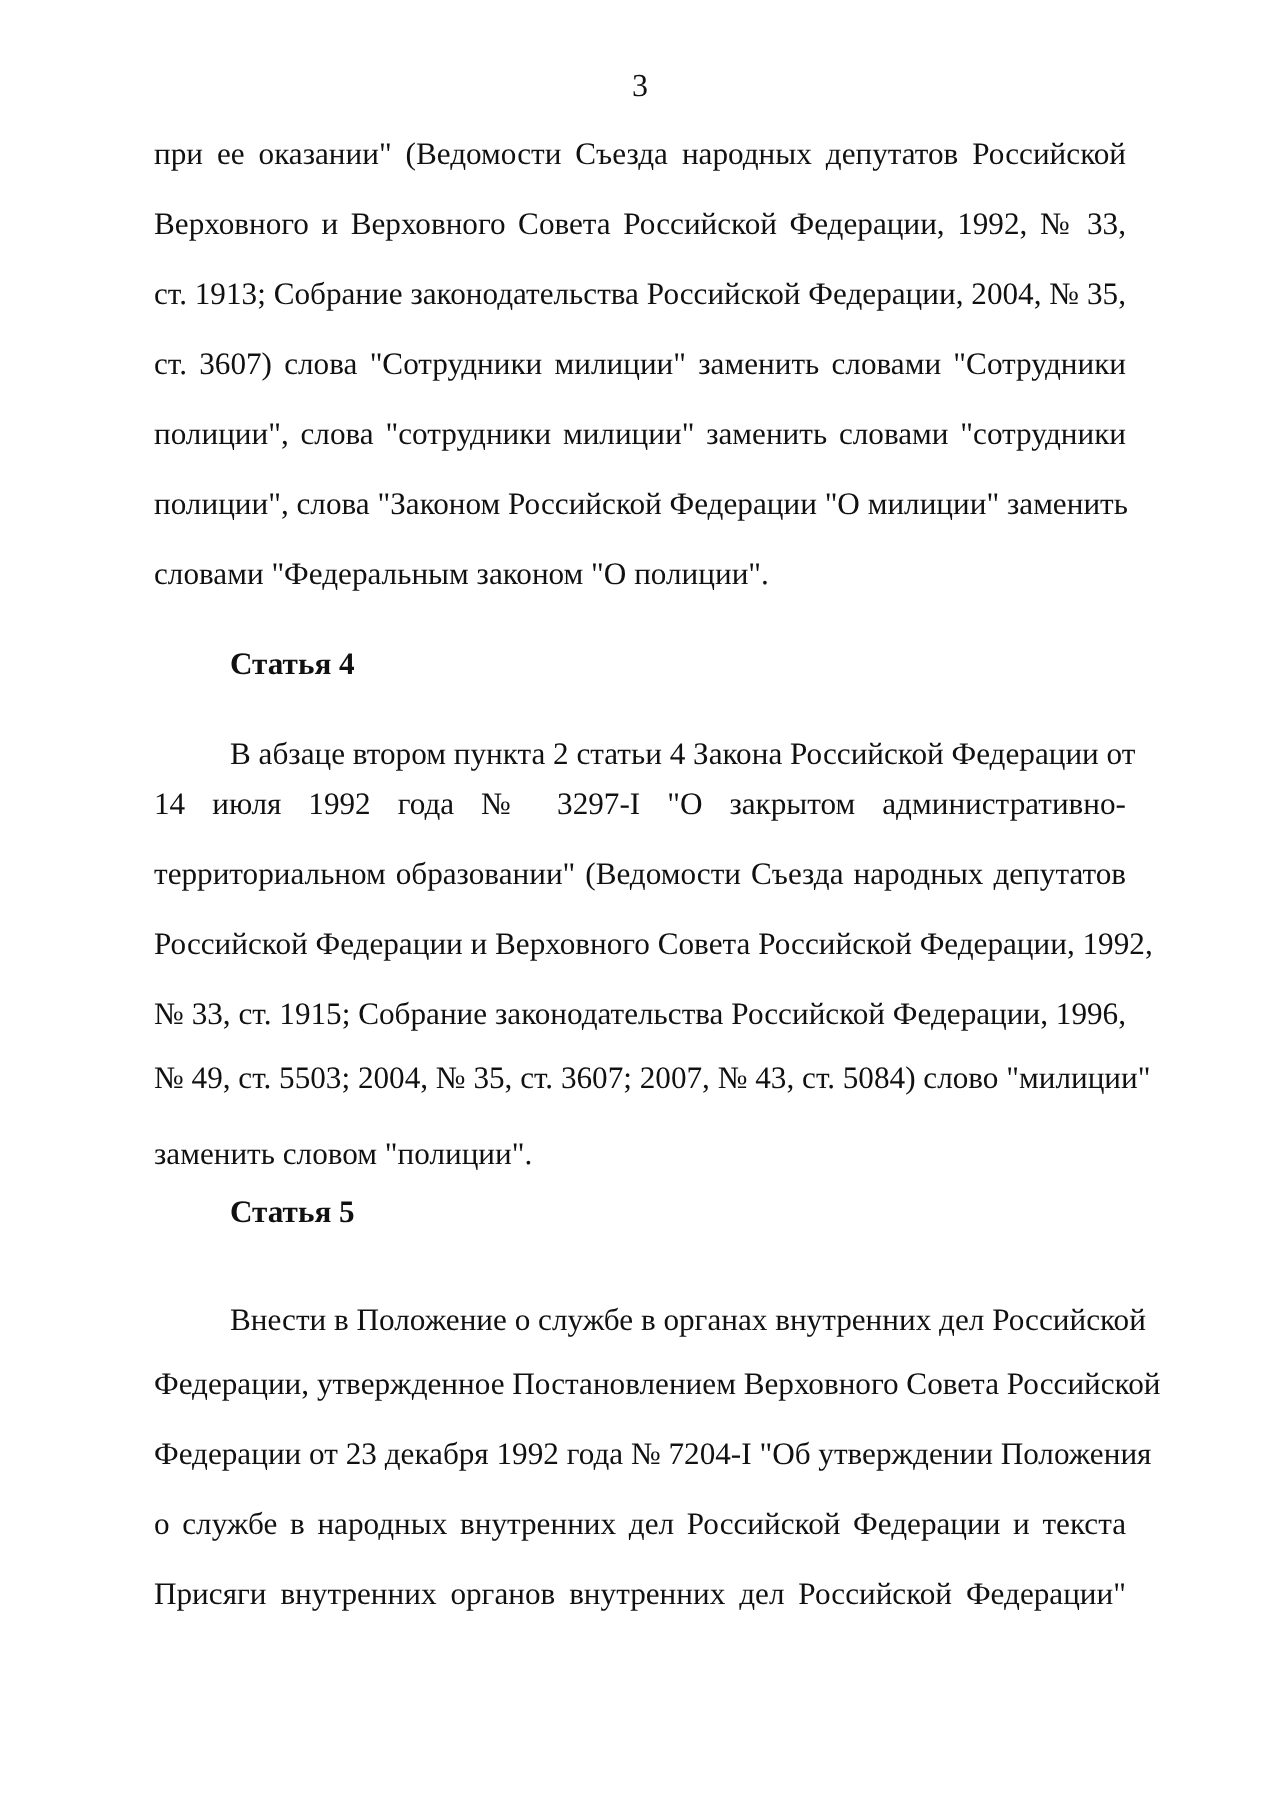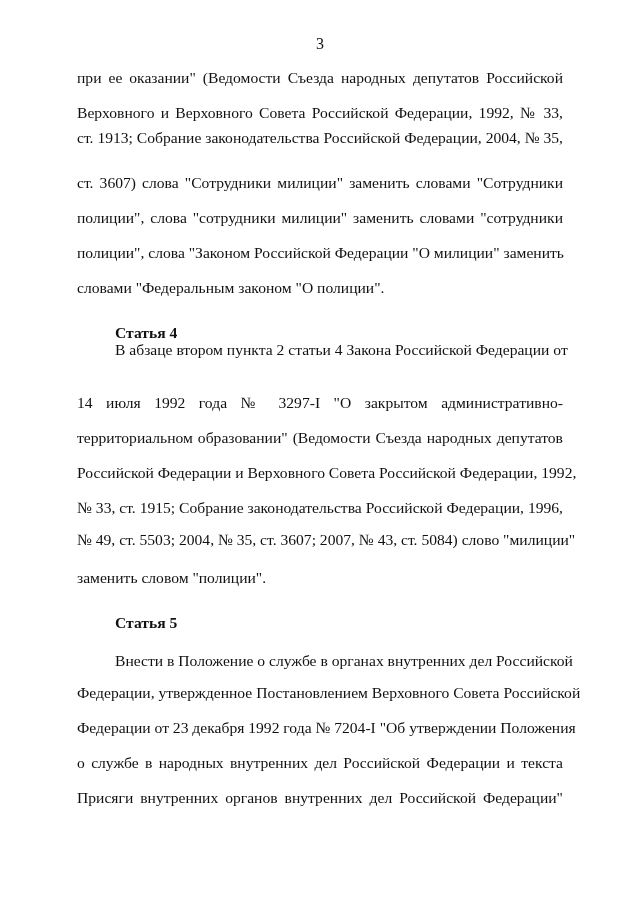--- a/index.html
+++ b/index.html
@@ -27,40 +27,40 @@
 </style>
 </head>
 <body>
 
 <div>
   <div class="page-number">3</div>
 
   <div>
     <div class="line" style="top:68px">при ее оказании" (Ведомости Съезда народных депутатов Российской</div>
     <div class="line" style="top:103px">Верховного и Верховного Совета Российской Федерации, 1992, № 33,</div>
-    <div class="line" style="top:128px">ст. 1913; Собрание законодательства Российской Федерации, 2004, № 35,</div>
+    <div class="line" style="top:138px">ст. 1913; Собрание законодательства Российской Федерации, 2004, № 35,</div>
     <div class="line" style="top:173px">ст. 3607) слова "Сотрудники милиции" заменить словами "Сотрудники</div>
     <div class="line" style="top:208px">полиции", слова "сотрудники милиции" заменить словами "сотрудники</div>
     <div class="line" style="top:243px">полиции", слова "Законом Российской Федерации "О милиции" заменить</div>
     <div class="line last" style="top:278px">словами "Федеральным законом "О полиции".</div>
   </div>
 
   <div class="heading" style="top:323px">Статья 4</div>
 
   <div>
-    <div class="line indent" style="top:340px">В абзаце втором пункта 2 статьи 4 Закона Российской Федерации от</div>
+    <div class="line indent" style="top:368px">В абзаце втором пункта 2 статьи 4 Закона Российской Федерации от</div>
     <div class="line" style="top:393px">14 июля 1992 года № 3297-I "О закрытом административно-</div>
     <div class="line" style="top:428px">территориальном образовании" (Ведомости Съезда народных депутатов</div>
     <div class="line" style="top:463px">Российской Федерации и Верховного Совета Российской Федерации, 1992,</div>
     <div class="line" style="top:498px">№ 33, ст. 1915; Собрание законодательства Российской Федерации, 1996,</div>
     <div class="line" style="top:530px">№ 49, ст. 5503; 2004, № 35, ст. 3607; 2007, № 43, ст. 5084) слово "милиции"</div>
     <div class="line last" style="top:568px">заменить словом "полиции".</div>
   </div>
 
-  <div class="heading" style="top:613px">Статья 5</div>
+  <div class="heading" style="top:597px">Статья 5</div>
 
   <div>
     <div class="line indent" style="top:651px">Внести в Положение о службе в органах внутренних дел Российской</div>
     <div class="line" style="top:683px">Федерации, утвержденное Постановлением Верховного Совета Российской</div>
     <div class="line" style="top:718px">Федерации от 23 декабря 1992 года № 7204-I "Об утверждении Положения</div>
     <div class="line" style="top:753px">о службе в народных внутренних дел Российской Федерации и текста</div>
     <div class="line" style="top:788px">Присяги внутренних органов внутренних дел Российской Федерации"</div>
   </div>
 </div>
 

